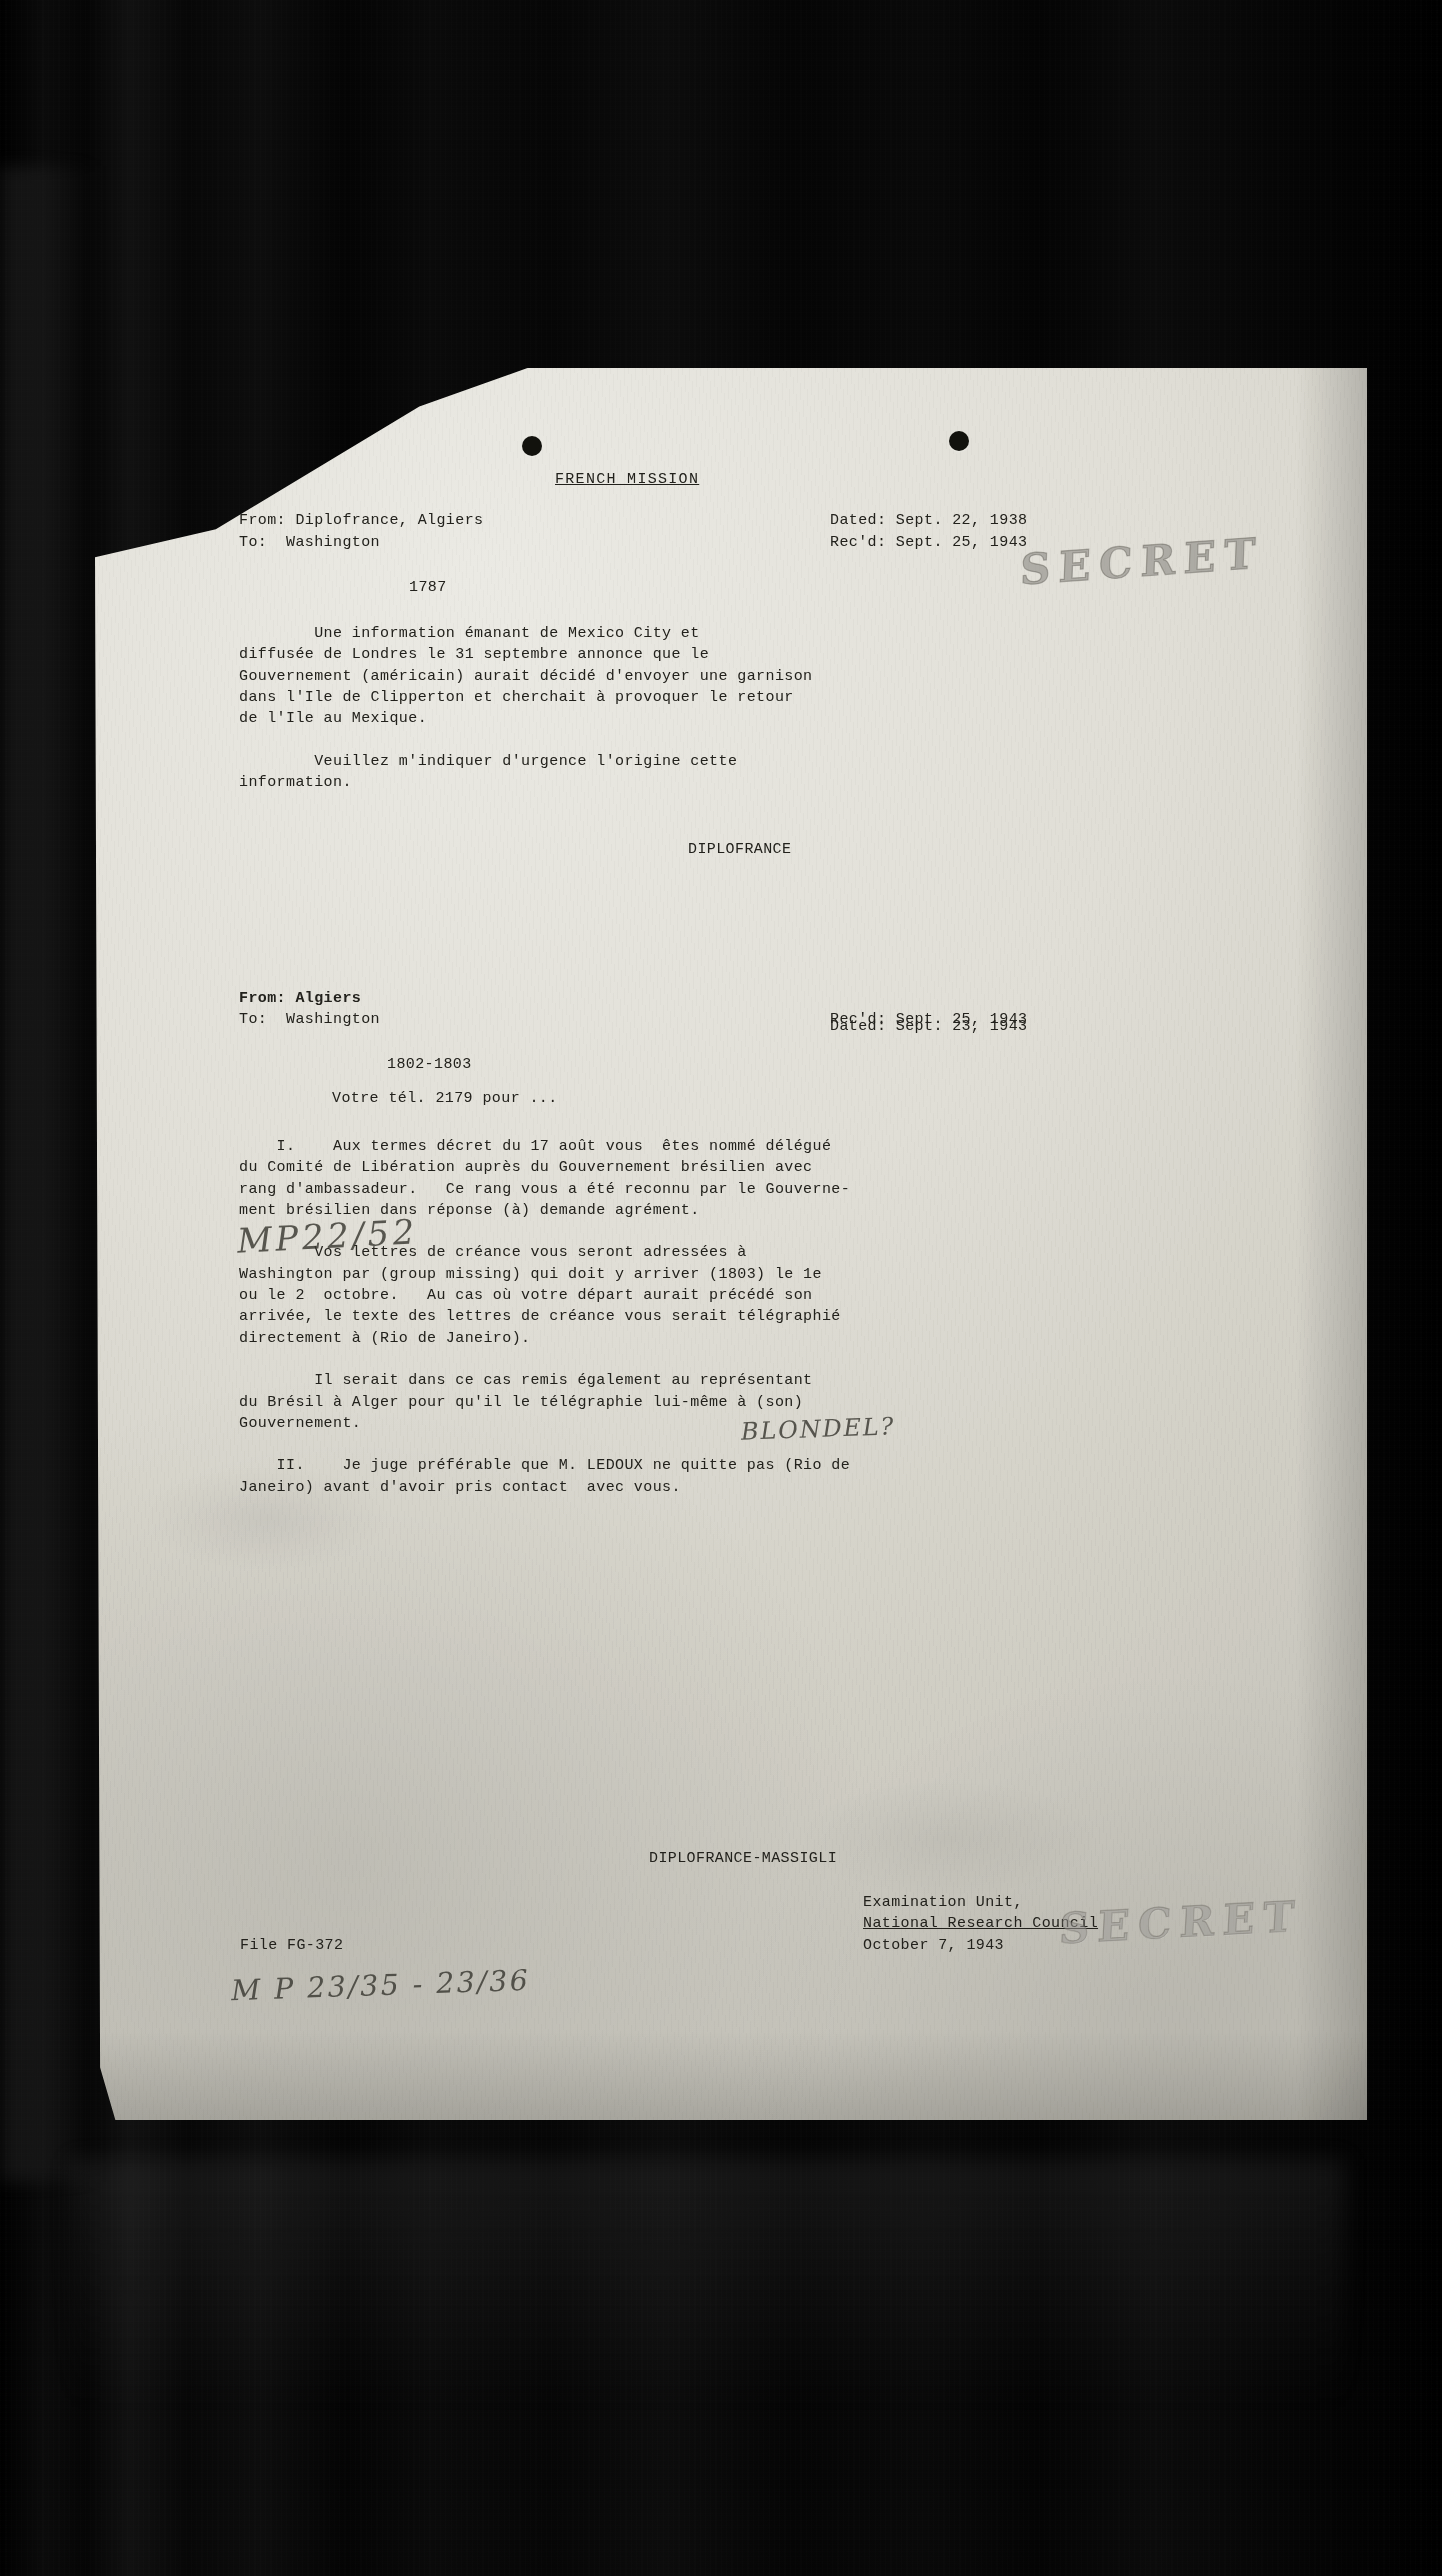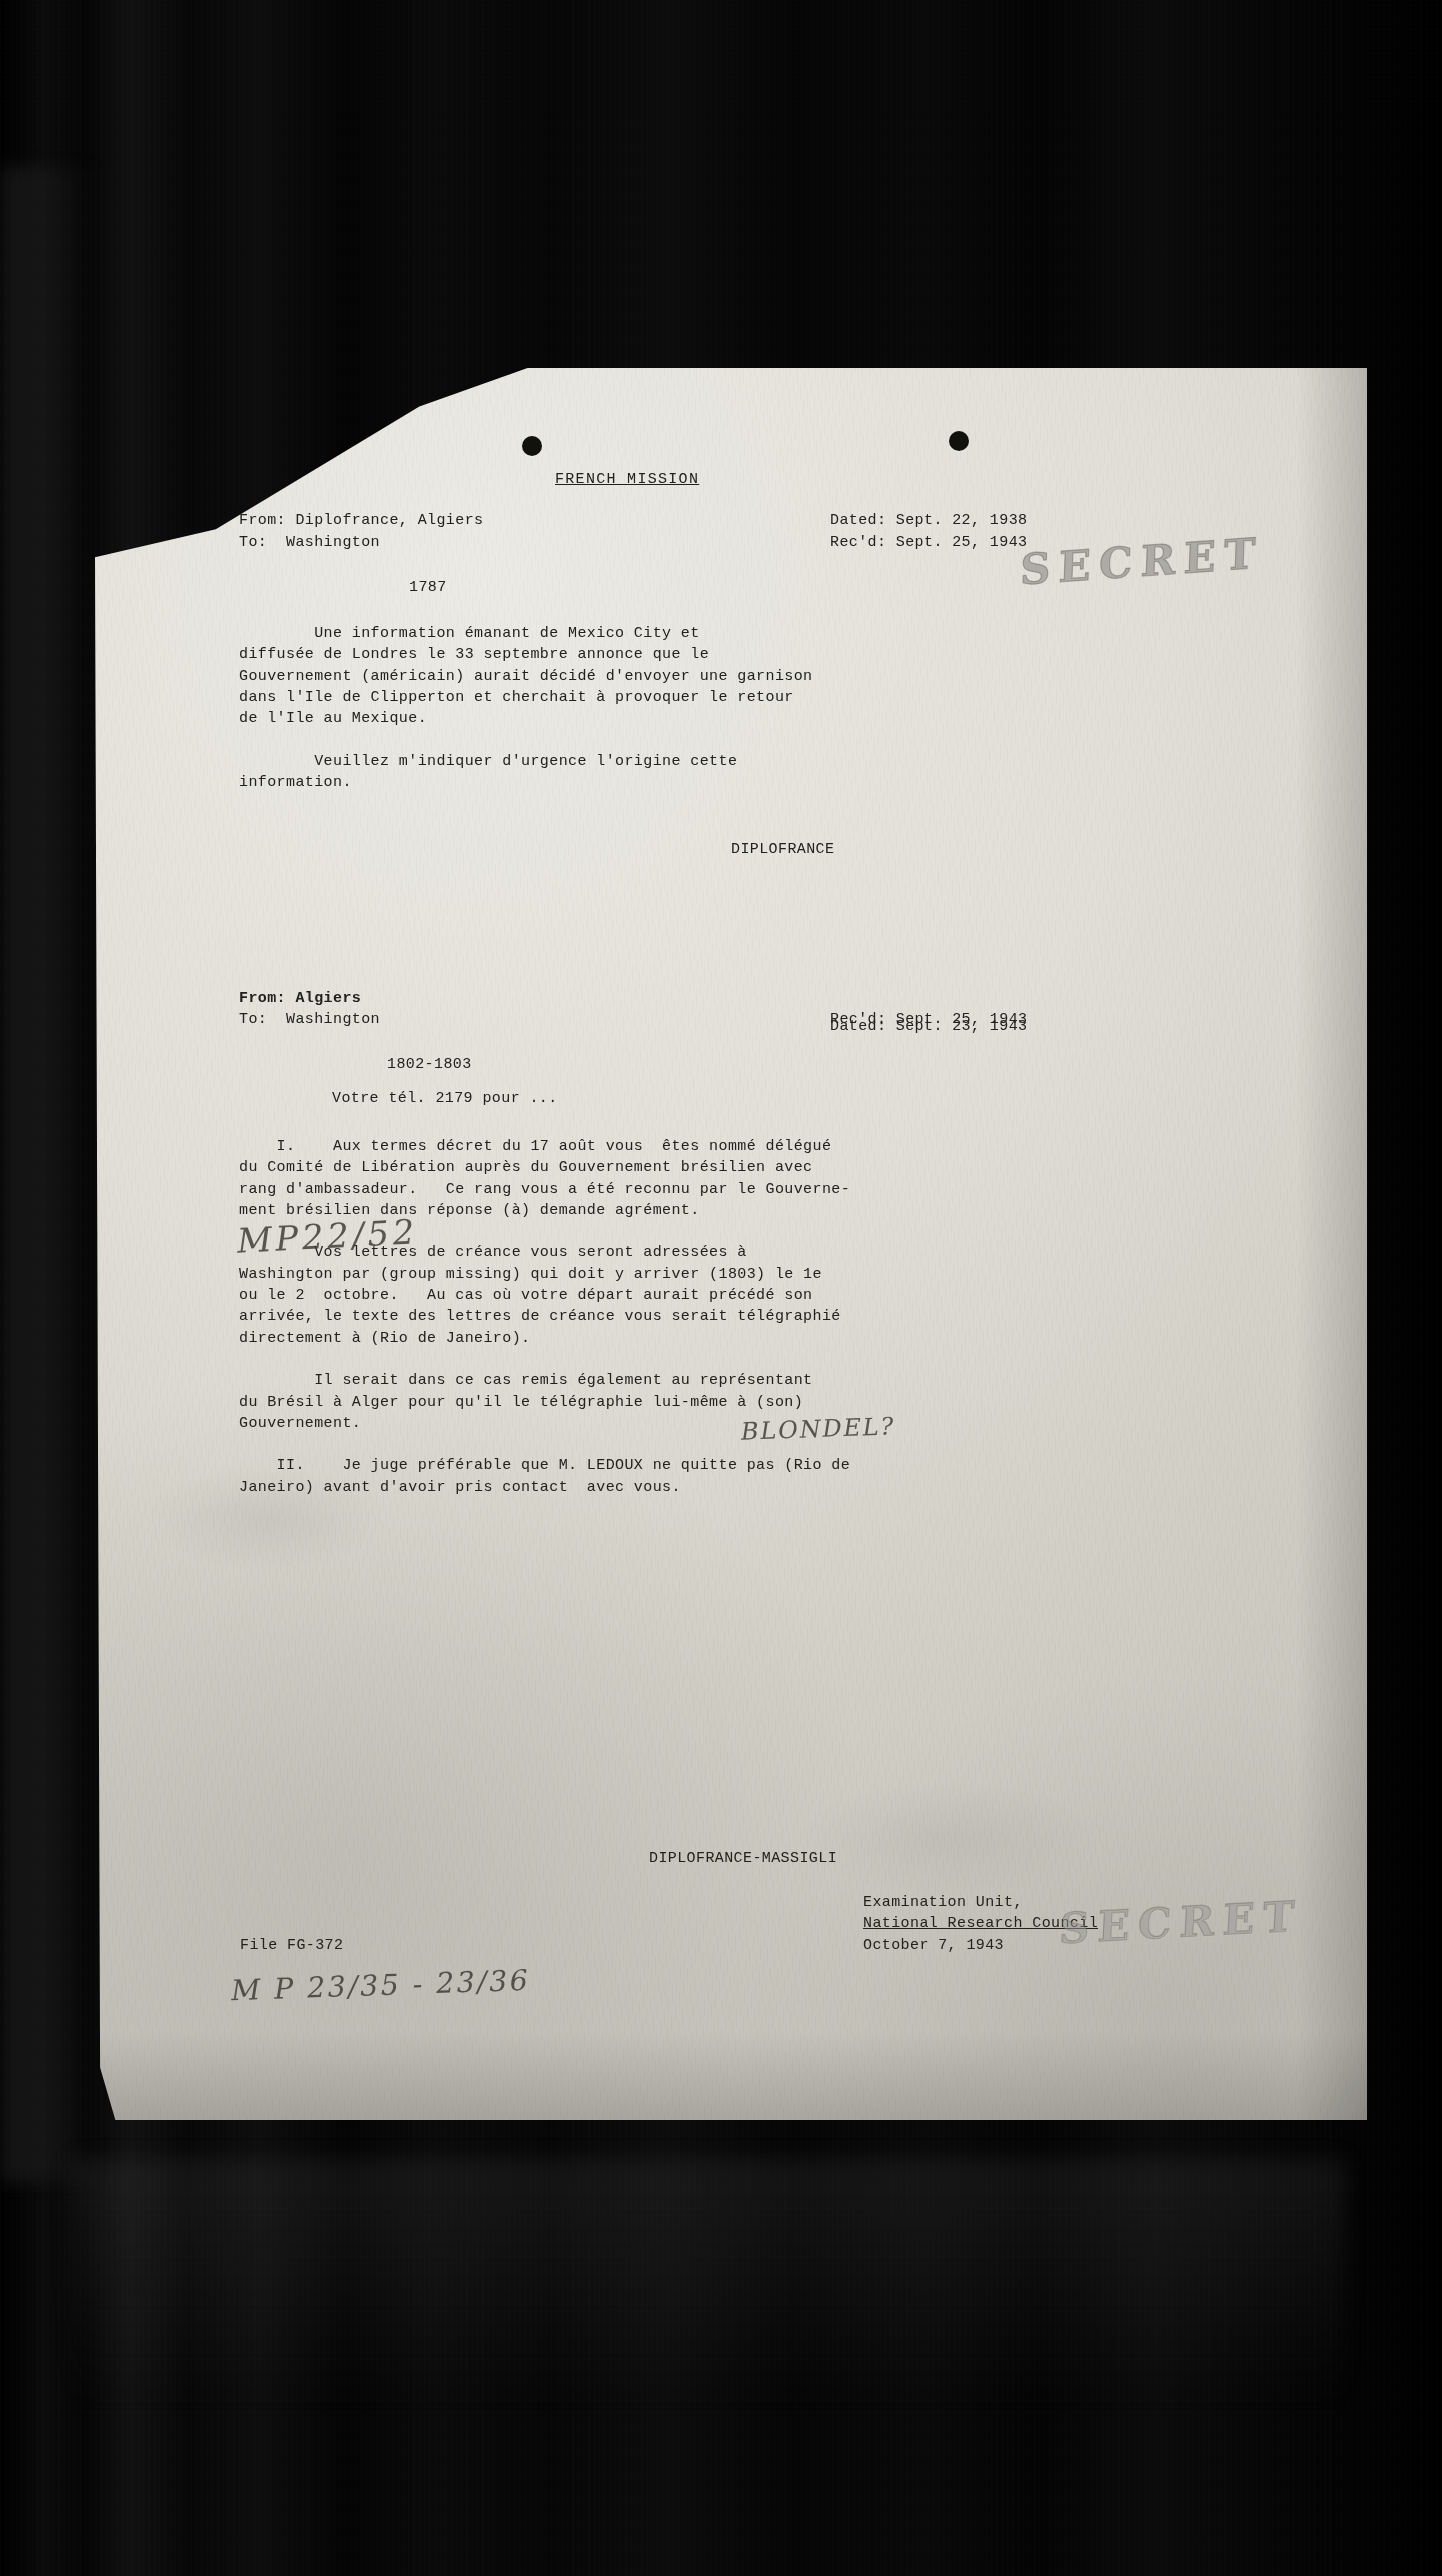--- a/index.html
+++ b/index.html
@@ -202,29 +202,29 @@
     <div class="tl title-line" style="left:460px; top:101px;">FRENCH MISSION</div>
 
     <div class="tl" style="left:144px; top:142px;">From: Diplofrance, Algiers</div>
     <div class="tl" style="left:144px; top:164px;">To:  Washington</div>
     <div class="tl" style="left:735px; top:142px;">Dated: Sept. 22, 1938</div>
     <div class="tl" style="left:735px; top:164px;">Rec'd: Sept. 25, 1943</div>
 
     <div class="tl" style="left:314px; top:209px;">1787</div>
 
     <div class="para" style="left:144px; top:255px;">        Une information émanant de Mexico City et
-diffusée de Londres le 33 septembre annonce que le
+diffusée de Londres le 31 septembre annonce que le
 Gouvernement (américain) aurait décidé d'envoyer une garnison
 dans l'Ile de Clipperton et cherchait à provoquer le retour
 de l'Ile au Mexique.
 
         Veuillez m'indiquer d'urgence l'origine cette
 information.</div>
 
-    <div class="tl" style="left:593px; top:471px;margin-left:43px;">DIPLOFRANCE</div>
+    <div class="tl" style="left:593px; top:471px;">DIPLOFRANCE</div>
 
     <div class="tl" style="left:144px; top:620px;font-weight:bold;">From: Algiers</div>
     <div class="tl" style="left:144px; top:641px;">To:  Washington</div>
     <div class="tl" style="left:735px; top:620px;margin-top:28px;">Dated: Sept. 23, 1943</div>
     <div class="tl" style="left:735px; top:641px;">Rec'd: Sept. 25, 1943</div>
 
     <div class="tl" style="left:292px; top:686px;">1802-1803</div>
 
     <div class="tl" style="left:237px; top:720px;">Votre tél. 2179 pour ...</div>
 

